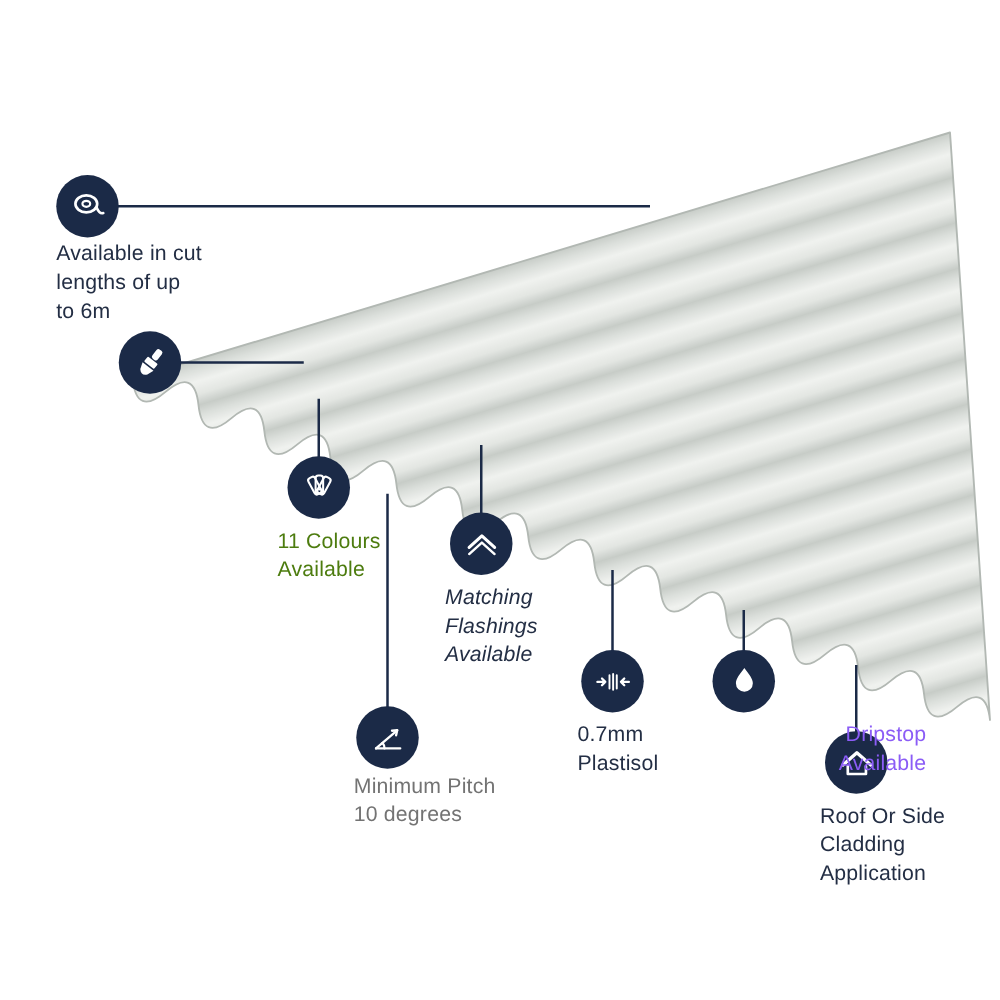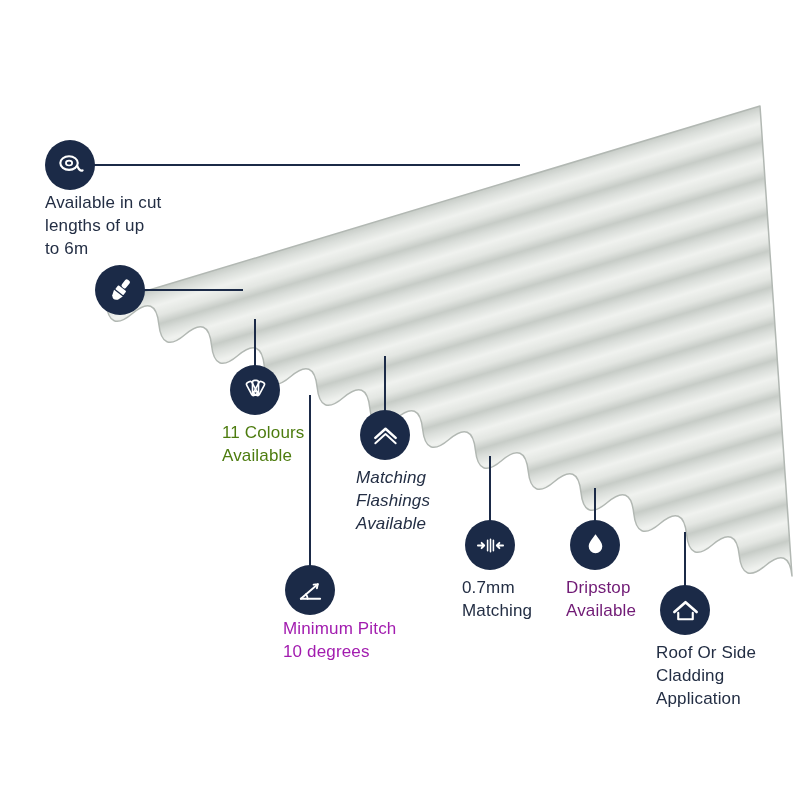--- a/index.html
+++ b/index.html
@@ -145,23 +145,23 @@
   </div>
 
   <div class="label" id="lb-0" style="color: rgb(35, 46, 68);">Available in cut
 lengths of up
 to 6m</div>
   <div class="label" id="lb-2" style="color: #4d7c0f;">11 Colours
 Available</div>
   <div class="label" id="lb-3" style="color: rgb(35, 46, 68); font-style: italic;">Matching
 Flashings
 Available</div>
-  <div class="label" id="lb-4" style="color: #a21caf;">Minimum Pitch
+  <div class="label" id="lb-4" style="color: #737373;">Minimum Pitch
 10 degrees</div>
   <div class="label" id="lb-5" style="color: rgb(35, 46, 68);">0.7mm
-Matching</div>
-  <div class="label" id="lb-6" style="color: #701a75;">Dripstop
+Plastisol</div>
+  <div class="label" id="lb-6" style="color: #8b5cf6; text-align: right;">Dripstop
 Available</div>
   <div class="label" id="lb-7" style="color: rgb(35, 46, 68);">Roof Or Side
 Cladding
 Application</div>
 
 </div>
 
 </body></html>

